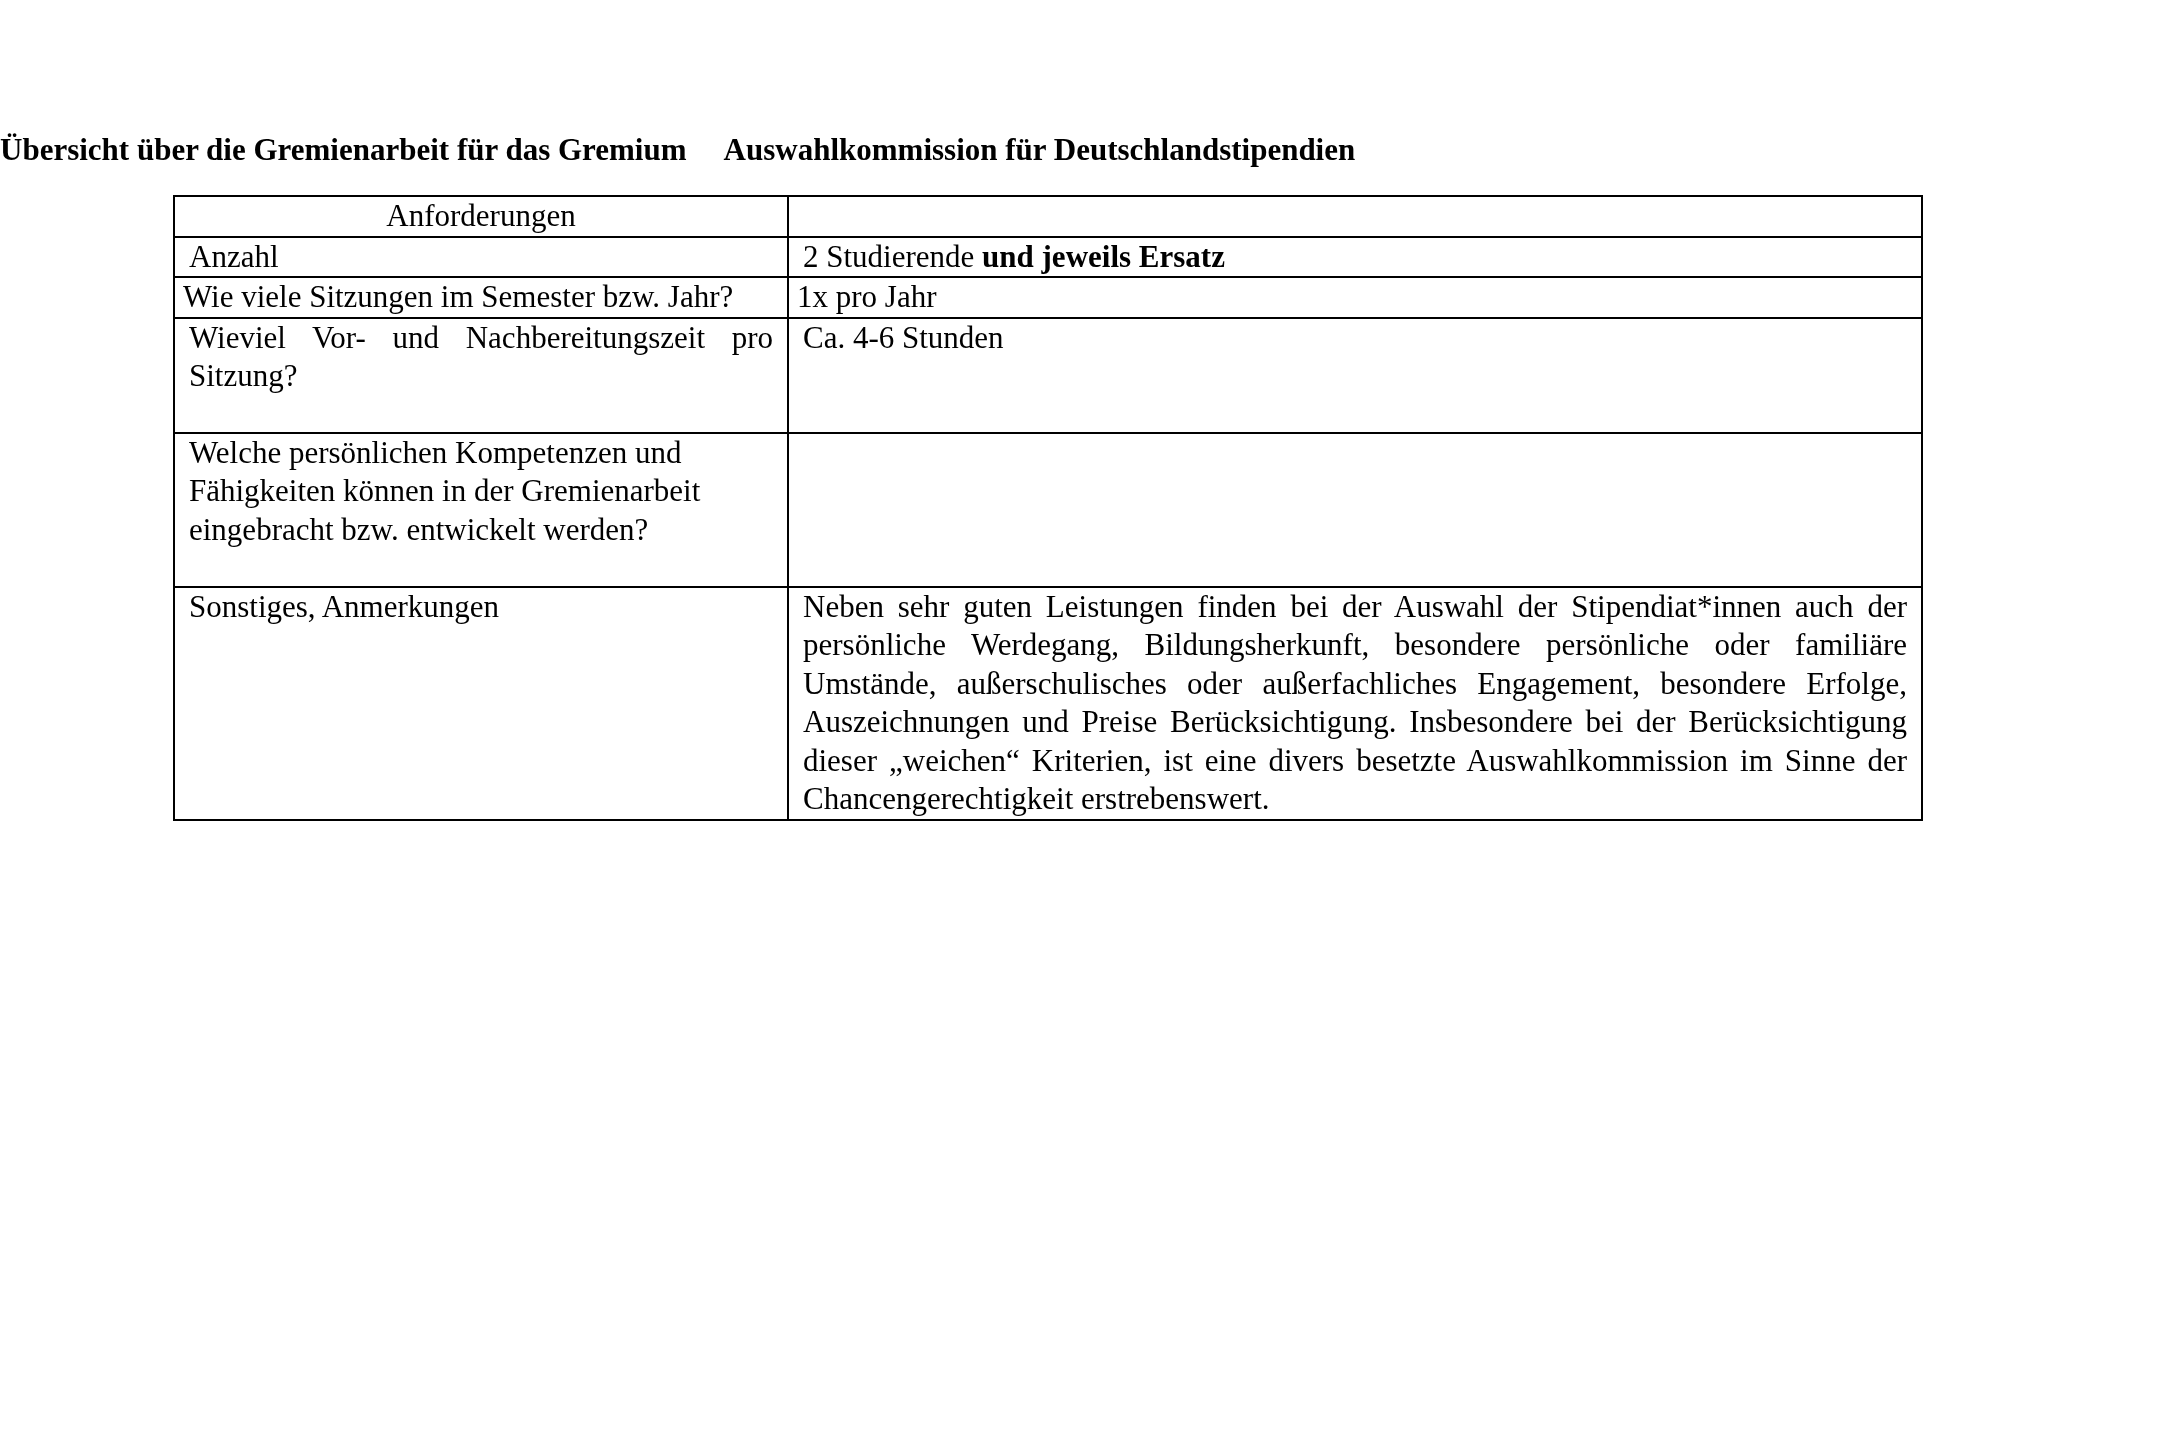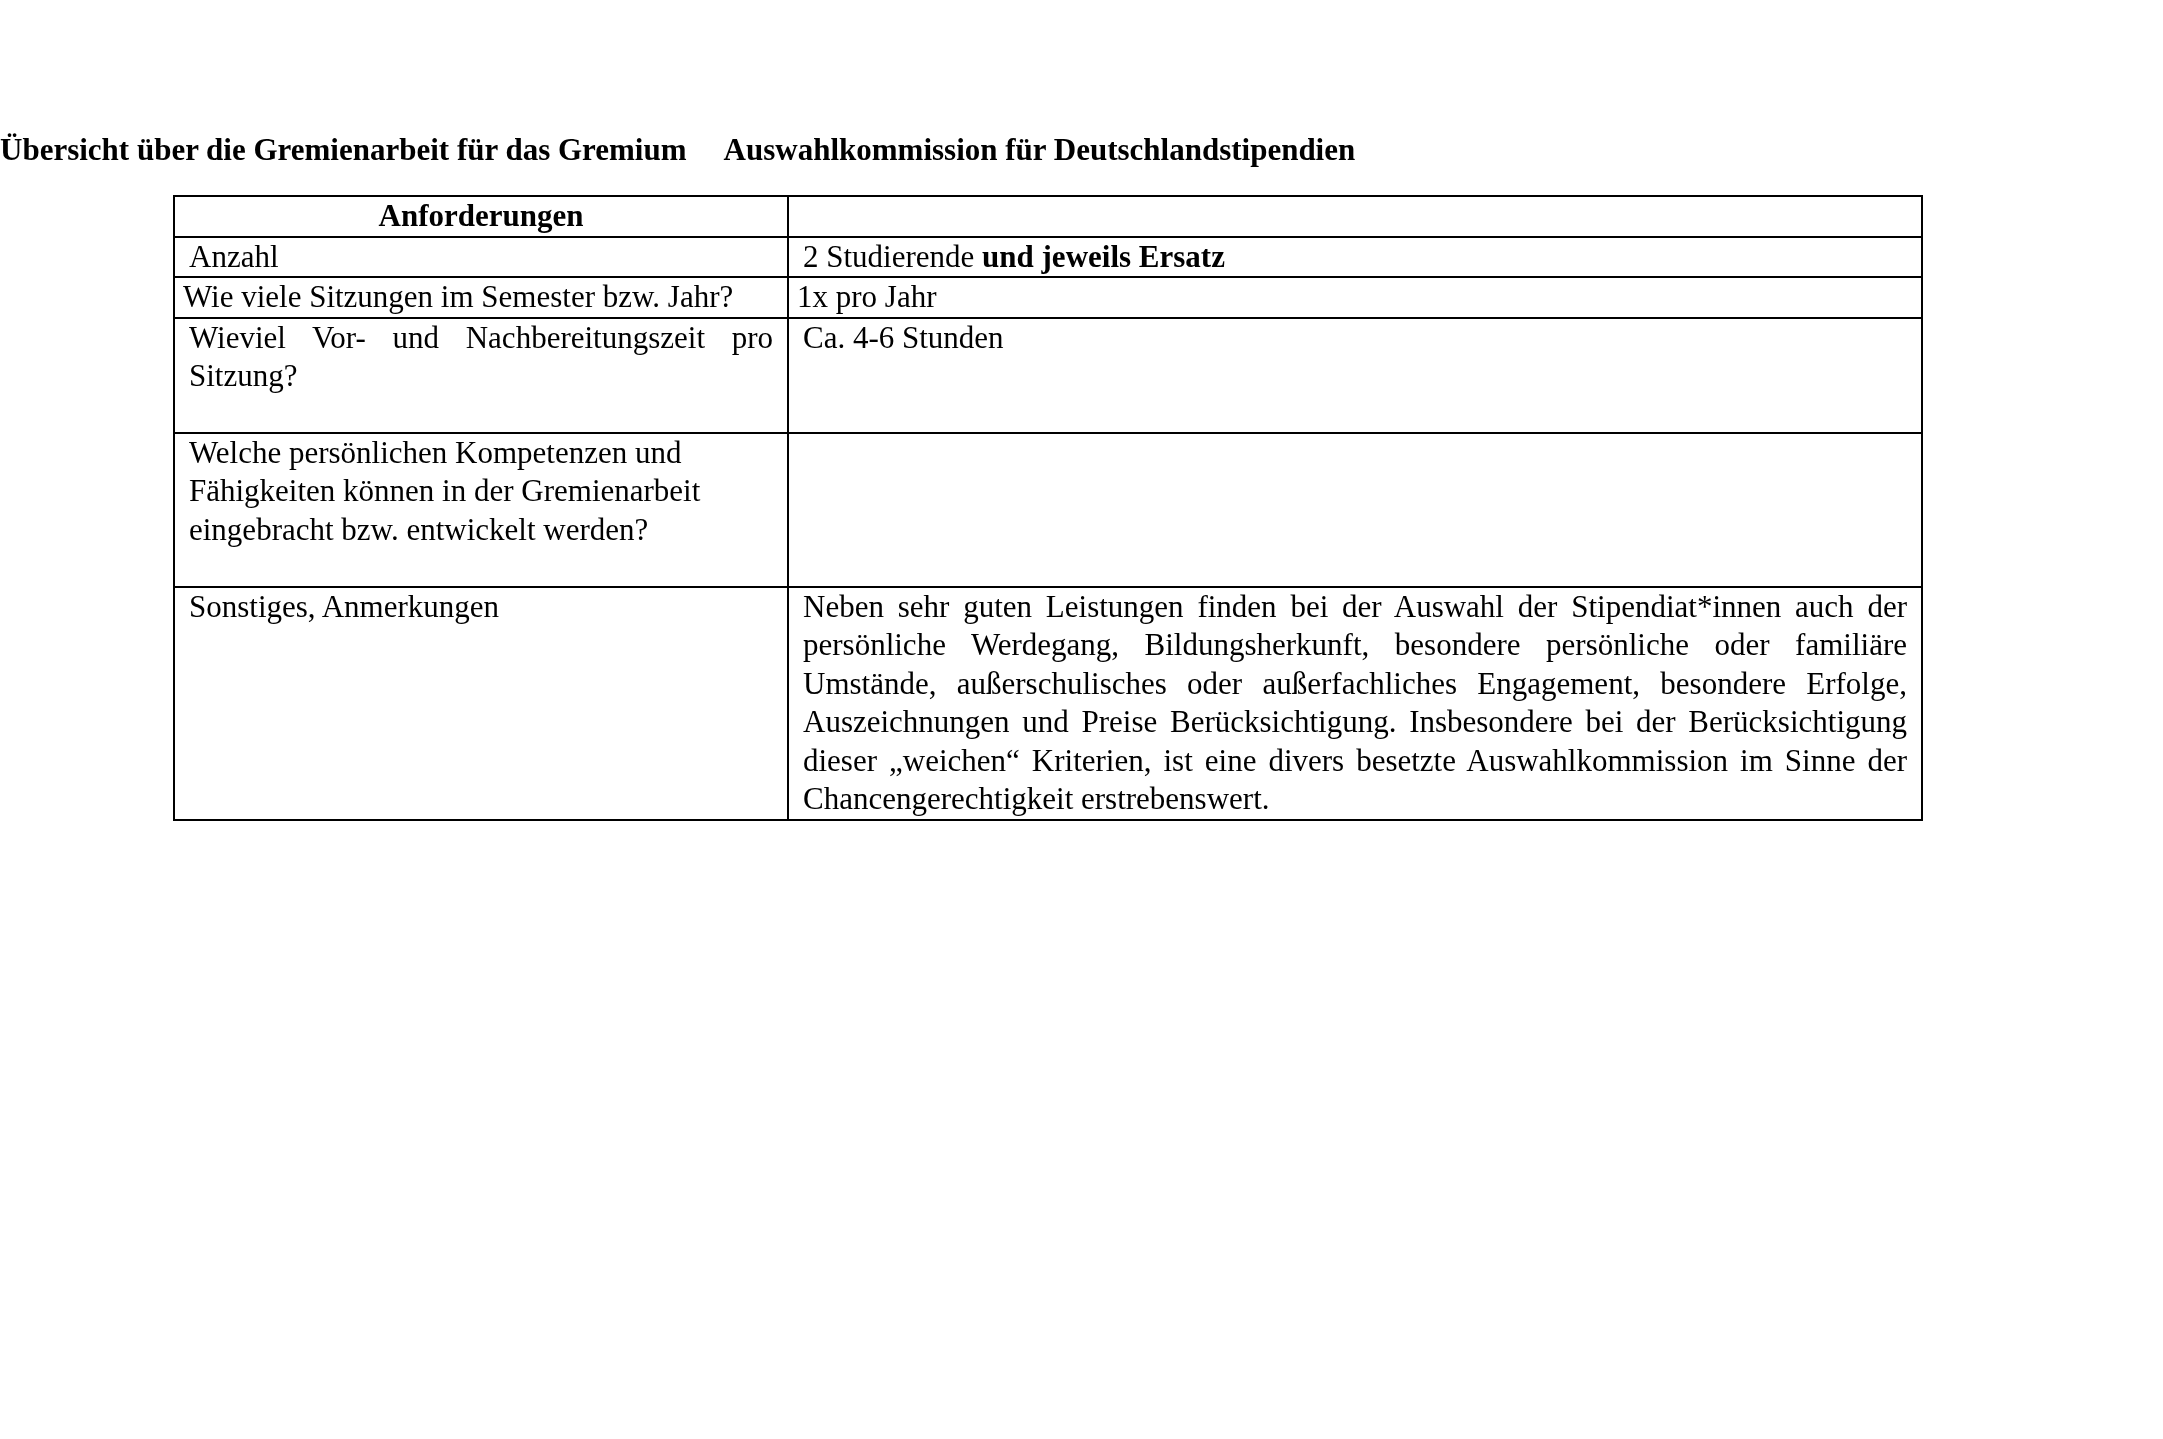--- a/index.html
+++ b/index.html
@@ -5,21 +5,21 @@
   html, body { margin:0; padding:0; background:#ffffff; }
   body { width:2163px; height:1439px; position:relative; overflow:hidden;
          font-family:"Liberation Serif", "DejaVu Serif", serif; color:#000; }
   .title { position:absolute; top:132px; left:0; width:2133px; text-align:left;
            font-size:31px; font-weight:bold; white-space:pre; }
   table { position:absolute; left:173px; top:195px; width:1750px;
           border-collapse:collapse; table-layout:fixed; font-size:31px; line-height:38.5px; }
   td { border:2.5px solid #000; vertical-align:top; padding:0 14px; }
   col.c1 { width:614px; }
   .head td { height:36px; }
-  .head .lbl { text-align:center; font-weight:bold; }
+  .head .lbl { text-align:center; font-weight:normal; }
   .r1 td { height:36px; } .r2 td { height:37px;padding-left:8px; }
   .r3 td { height:113px; } .r4 td { height:114px; } .r5 td { height:113px; }
   .r6 td { height:152px; } .r7 td { height:230px; }
   .just { text-align:justify; text-align-last:left; }
   b { font-weight:bold; }
 </style>
 </head>
 <body>
 
 <div class="title"><span>Übersicht über die Gremienarbeit für das Gremium</span>     <span>Auswahlkommission für Deutschlandstipendien</span></div>

